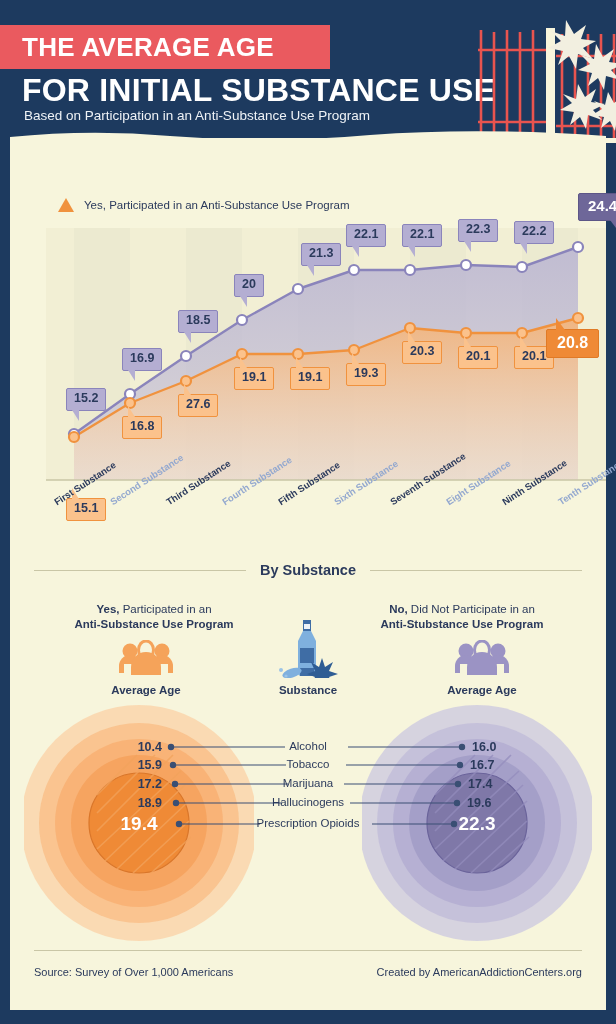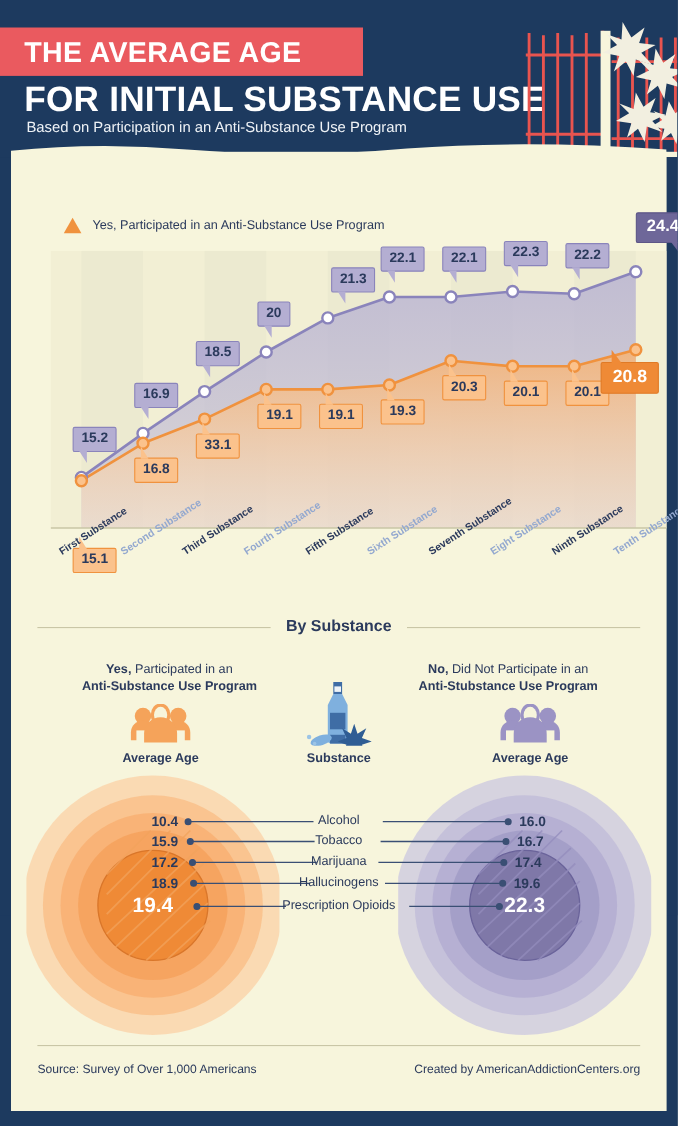--- a/index.html
+++ b/index.html
@@ -257,21 +257,21 @@
 
       <div class="callout co-o" style="left:20px; top:222px;margin-top:48px;">
         <div class="box">15.1</div>
         <div class="tail" style="left:6px; top:-10px; transform:rotate(180deg);"></div>
       </div>
       <div class="callout co-o" style="left:76px; top:188px;">
         <div class="box">16.8</div>
         <div class="tail" style="left:6px; top:-10px; transform:rotate(180deg);"></div>
       </div>
       <div class="callout co-o" style="left:132px; top:166px;">
-        <div class="box">33.1</div>
+        <div class="box">27.6</div>
         <div class="tail" style="left:6px; top:-10px; transform:rotate(180deg);"></div>
       </div>
       <div class="callout co-o" style="left:188px; top:139px;">
         <div class="box">19.1</div>
         <div class="tail" style="left:6px; top:-10px; transform:rotate(180deg);"></div>
       </div>
       <div class="callout co-o" style="left:244px; top:139px;">
         <div class="box">19.1</div>
         <div class="tail" style="left:6px; top:-10px; transform:rotate(180deg);"></div>
       </div>

